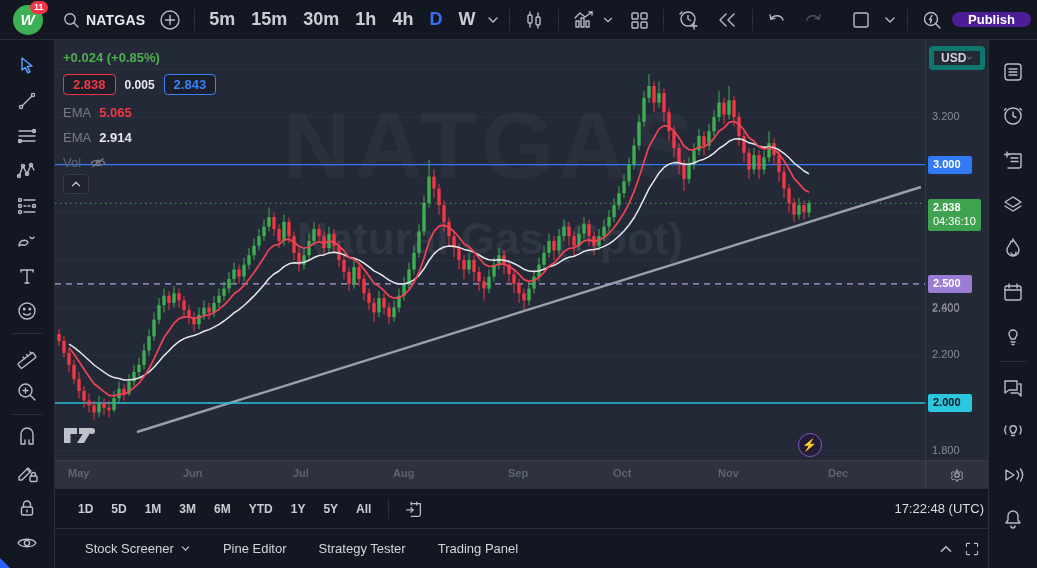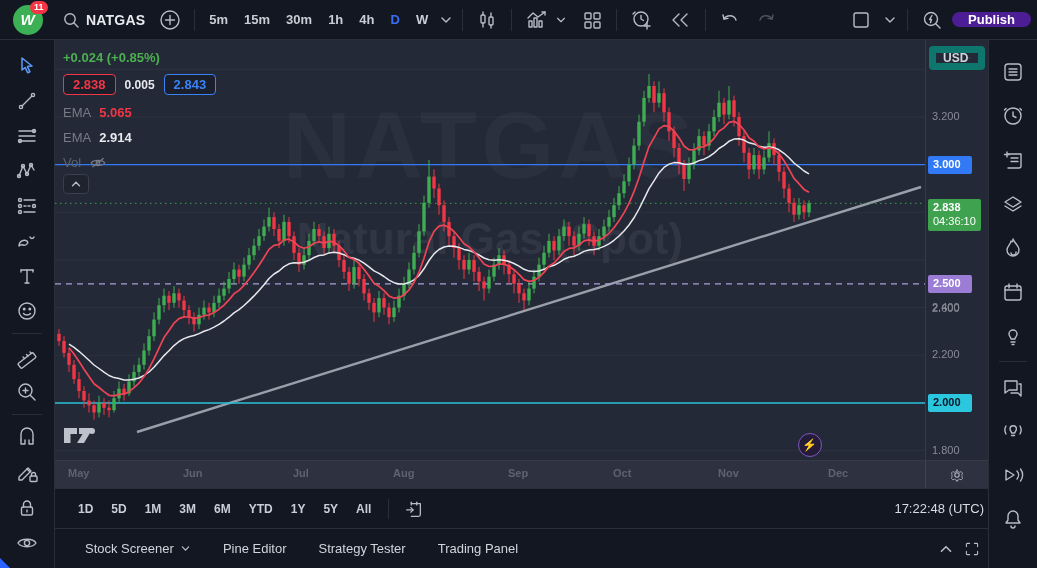--- a/index.html
+++ b/index.html
@@ -11,21 +11,21 @@
   .header { position:absolute; top:0; left:0; width:1037px; height:40px;
     background:#131722; border-bottom:1px solid #2a2e39; display:flex; align-items:center; z-index:30; }
   .logo-wrap { width:55px; display:flex; justify-content:center; position:relative; }
   .logo { width:30px; height:30px; border-radius:50%; background:#3cb054; display:flex;
     align-items:center; justify-content:center; color:#fff; font-weight:bold; font-style:italic; font-size:15px; }
   .badge-red { position:absolute; top:-4px; left:30px; background:#f23645; color:#fff;
     font-size:9px; font-weight:bold; border-radius:8px; padding:2px 4px; line-height:1; }
   .hbtn { display:flex; align-items:center; gap:6px; padding:0 7px; height:28px; border-radius:4px; cursor:pointer; }
   .hdiv { width:1px; height:22px; background:#2a2e39; margin:0 6px; }
   .sym { font-weight:bold; font-size:14px; color:#e8eaef; letter-spacing:.2px; }
-  .tf { font-size:13px; font-weight:bold; color:#c9cdd6; padding:0 8px; height:26px; display:flex; align-items:center; border-radius:4px; cursor:pointer; }
+  .tf { font-size:18px; font-weight:bold; color:#c9cdd6; padding:0 8px; height:26px; display:flex; align-items:center; border-radius:4px; cursor:pointer; }
   .tf.active { color:#3b6ef5; }
   .spacer { flex:1; }
   .acct { display:flex; flex-direction:column; align-items:center; line-height:1.05; cursor:pointer; }
   .acct-name { font-size:13px; font-weight:bold; color:#d6d9e0; }
   .acct-save { font-size:10px; color:#2962ff; }
   .publish { background:#4c1d95; color:#fff; font-size:13px; font-weight:bold;
     border:none; border-radius:15px; height:15px; padding:0 16px; margin:0 6px 0 2px; cursor:pointer; }
   .icon { stroke:#b8bcc6; fill:none; stroke-width:1.4; stroke-linecap:round; stroke-linejoin:round; }
   .icon.dim { stroke:#50535e; }
 
@@ -64,21 +64,21 @@
   .lg-row { font-size:13px; margin-bottom:10px; display:flex; gap:8px; align-items:center; }
   .lg-name { color:#787b86; }
   .v-red { color:#f23645; font-weight:bold; }
   .v-white { color:#e6e8ee; font-weight:bold; }
   .collapse-btn { margin-top:2px; width:26px; height:20px; background:rgba(30,34,45,.9); border:1px solid #3a3f4d;
     border-radius:4px; display:flex; align-items:center; justify-content:center; cursor:pointer; }
 
   .tick { position:absolute; left:6px; font-size:11px; color:#868b97; }
   .pbadge { position:absolute; left:2px; border-radius:2px; font-size:11px; font-weight:bold;
     padding:2px 5px; line-height:1.25; min-width:44px; }
-  .usd-box { position:absolute; top:6px; left:3px; width:56px; height:24px; border:7px solid #0f766e;
+  .usd-box { position:absolute; top:6px; left:3px; width:56px; height:24px; border:5px solid #0f766e;
     border-radius:4px; display:flex; align-items:center; justify-content:space-between; padding:0 7px;
     font-size:12px; font-weight:bold; color:#d1d4dc; cursor:pointer; background:#242937; z-index:6; }
 
   .taxis { position:relative; width:933px; height:28px; background:#2e3240; border-top:1px solid #363a45; display:flex; }
   .taxis-plot { position:relative; width:870px; height:100%; }
   .taxis-corner { width:63px; border-left:1px solid #40444f; display:flex; align-items:center; justify-content:center; }
   .month { position:absolute; top:6px; font-size:11px; font-weight:bold; color:#5d6370; cursor:ew-resize; }
 
   .range-row { position:relative; width:933px; height:40px; background:#131722; border-top:1px solid #2a2e39;
     display:flex; align-items:center; padding-left:14px; }

